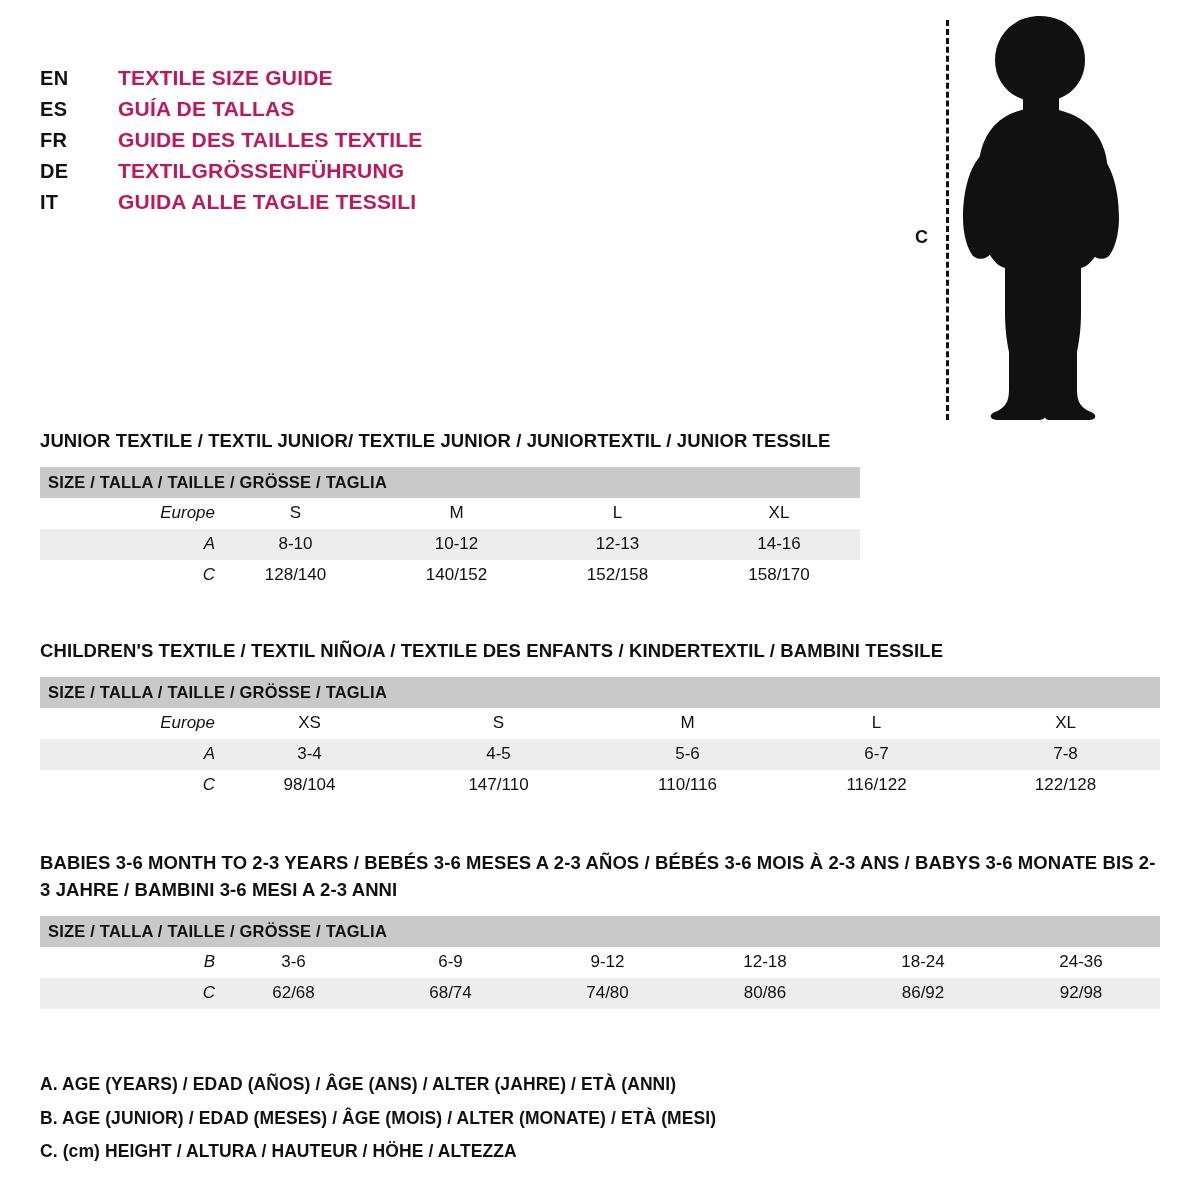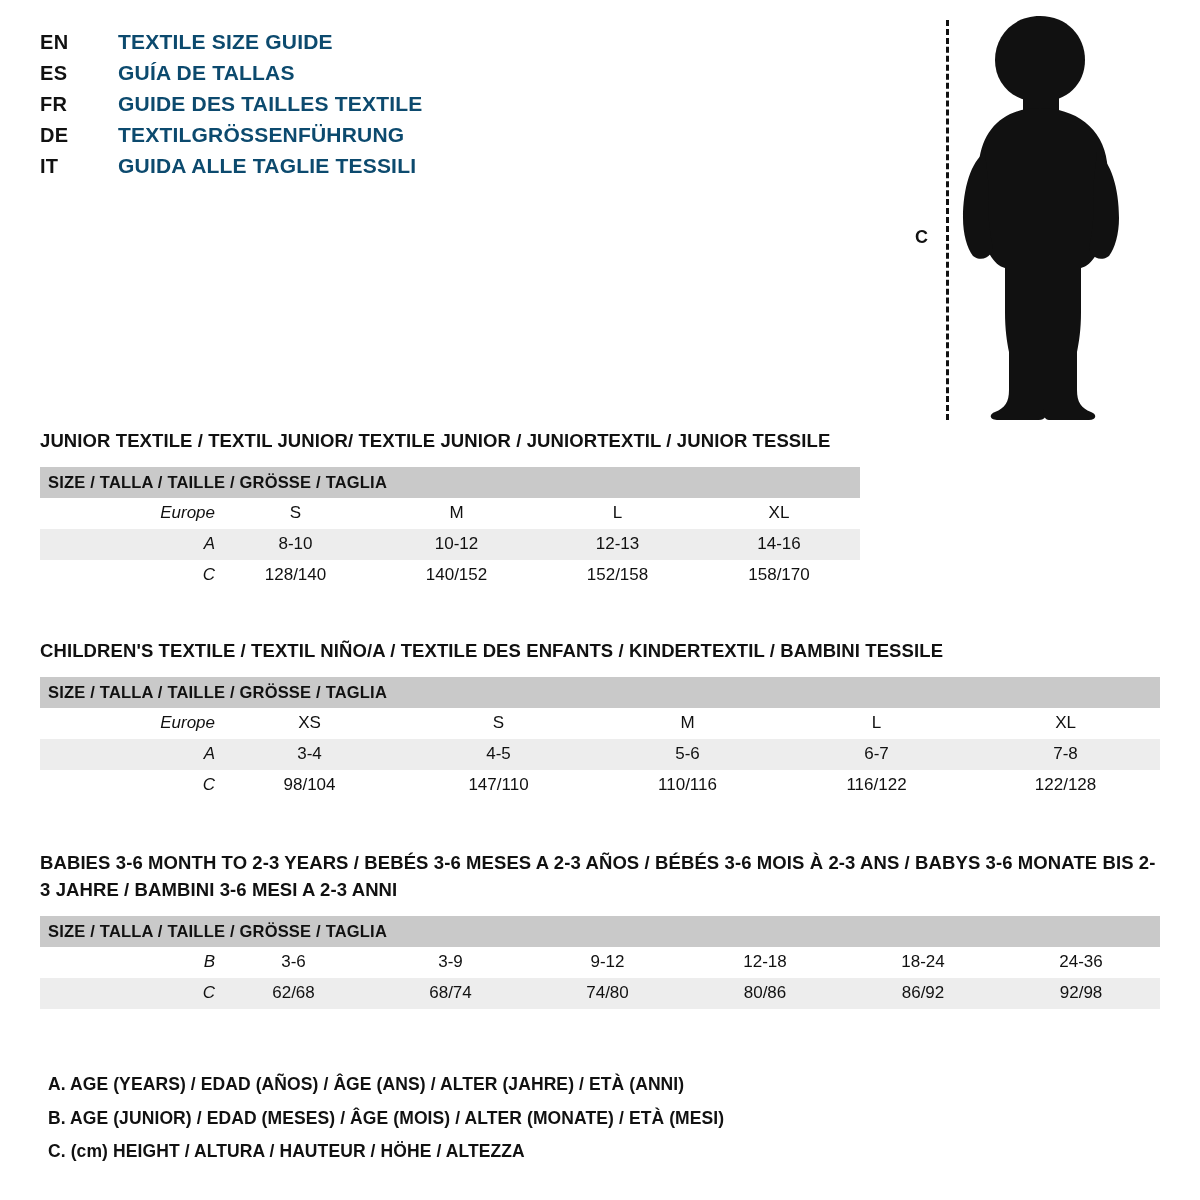--- a/index.html
+++ b/index.html
@@ -39,22 +39,23 @@
     width: 78px;
     font-size: 20px;
     font-weight: 700;
     letter-spacing: 0.3px;
     color: #111;
   }
   .lang-text {
     font-size: 21px;
     font-weight: 700;
     letter-spacing: 0.2px;
-    color: #0c4a6e;
+    color: #be185d;
     text-transform: uppercase;
+    margin-top: 36px;
   }
 
   
   .figure-wrap {
     position: absolute;
     top: 12px;
     left: 905px;
     width: 230px;
     height: 405px;
   }
@@ -132,21 +133,20 @@
   .block-children { position: absolute; left: 40px; top: 638px; width: 1120px; }
   .block-babies { position: absolute; left: 40px; top: 850px; width: 1120px; }
   .legend { position: absolute; left: 40px; top: 1068px; width: 1120px; }
   .legend-line {
     font-size: 17.5px;
     font-weight: 700;
     color: #111;
     line-height: 1.0;
     padding: 8px 0;
     letter-spacing: 0.1px;
-    margin-left: 8px;
   }
   .table-gap { height: 12px; }
 </style>
 </head>
 <body>
 
 <div class="page">
 
   <div class="lang-block">
     <div class="lang-row">
@@ -302,21 +302,21 @@
         <col style="width:158px;">
         <col style="width:158px;">
       </colgroup>
       <tbody>
         <tr class="hdr-row">
           <td class="hdr-label" colspan="7">SIZE / TALLA / TAILLE / GRÖSSE / TAGLIA</td>
         </tr>
         <tr class="sub-row">
           <td class="first-col">B</td>
           <td class="cell">3-6</td>
-          <td class="cell">3-9</td>
+          <td class="cell">6-9</td>
           <td class="cell">9-12</td>
           <td class="cell">12-18</td>
           <td class="cell">18-24</td>
           <td class="cell">24-36</td>
         </tr>
         <tr class="band">
           <td class="first-col">C</td>
           <td class="cell">62/68</td>
           <td class="cell">68/74</td>
           <td class="cell">74/80</td>

